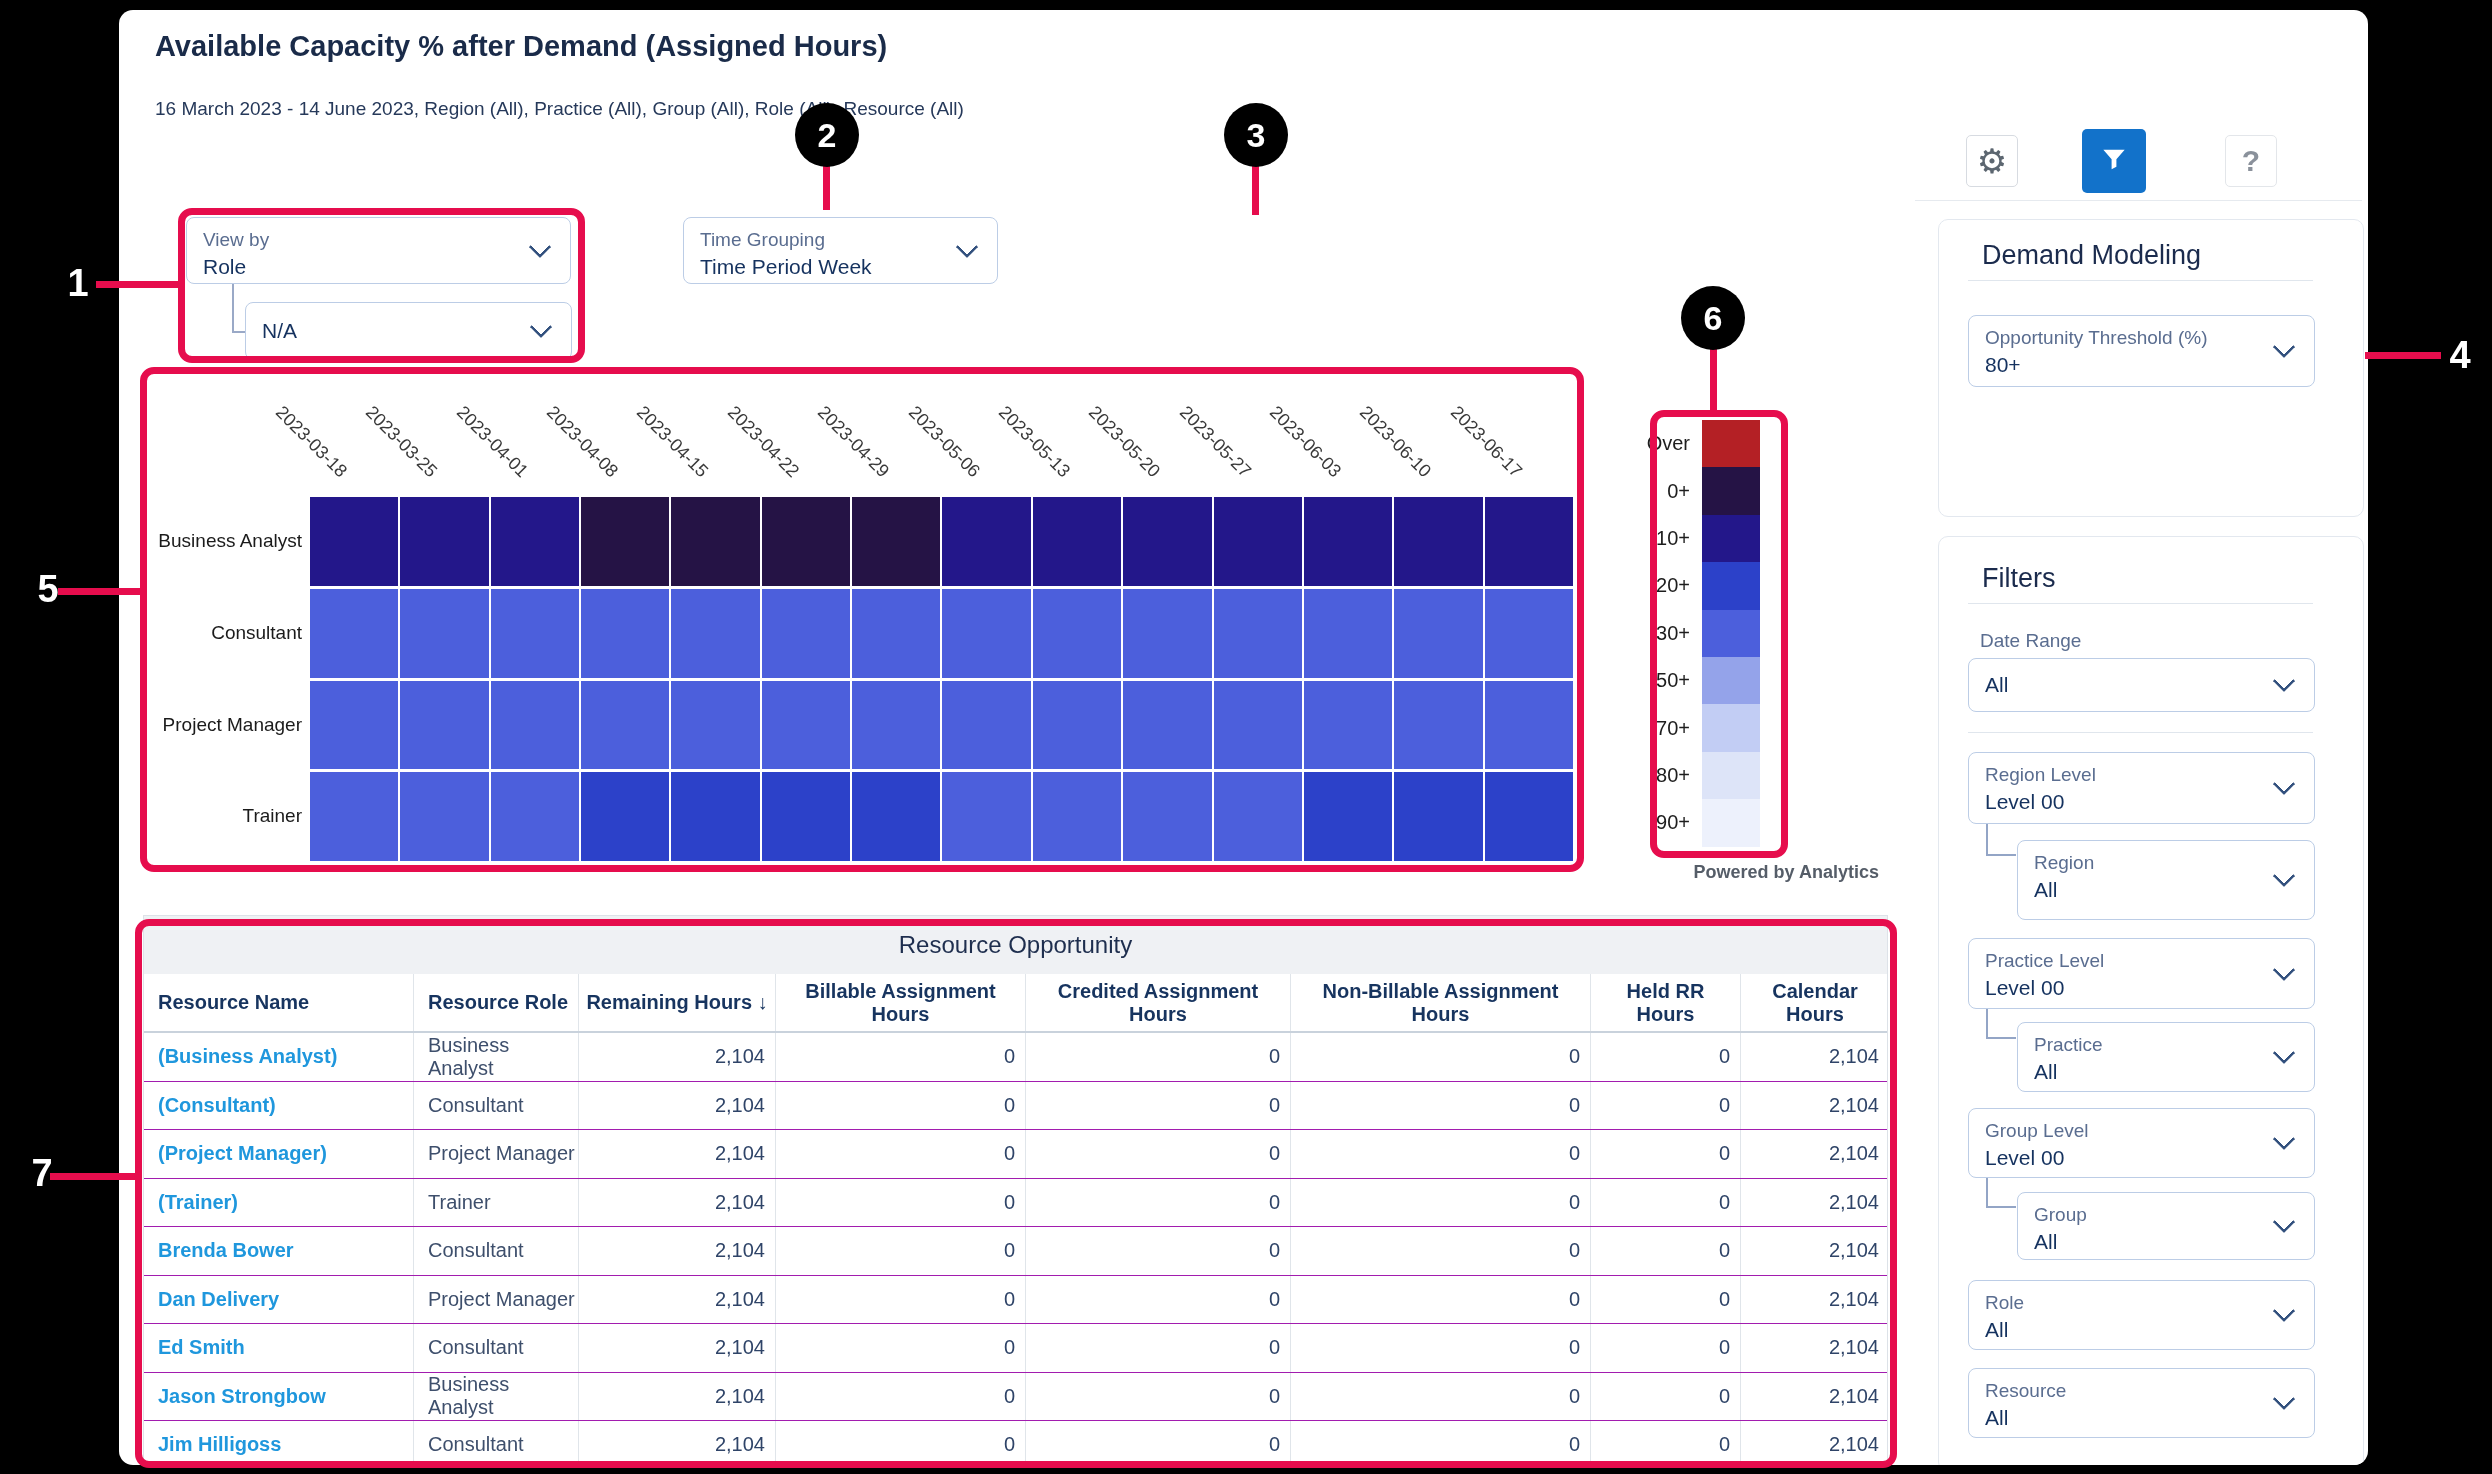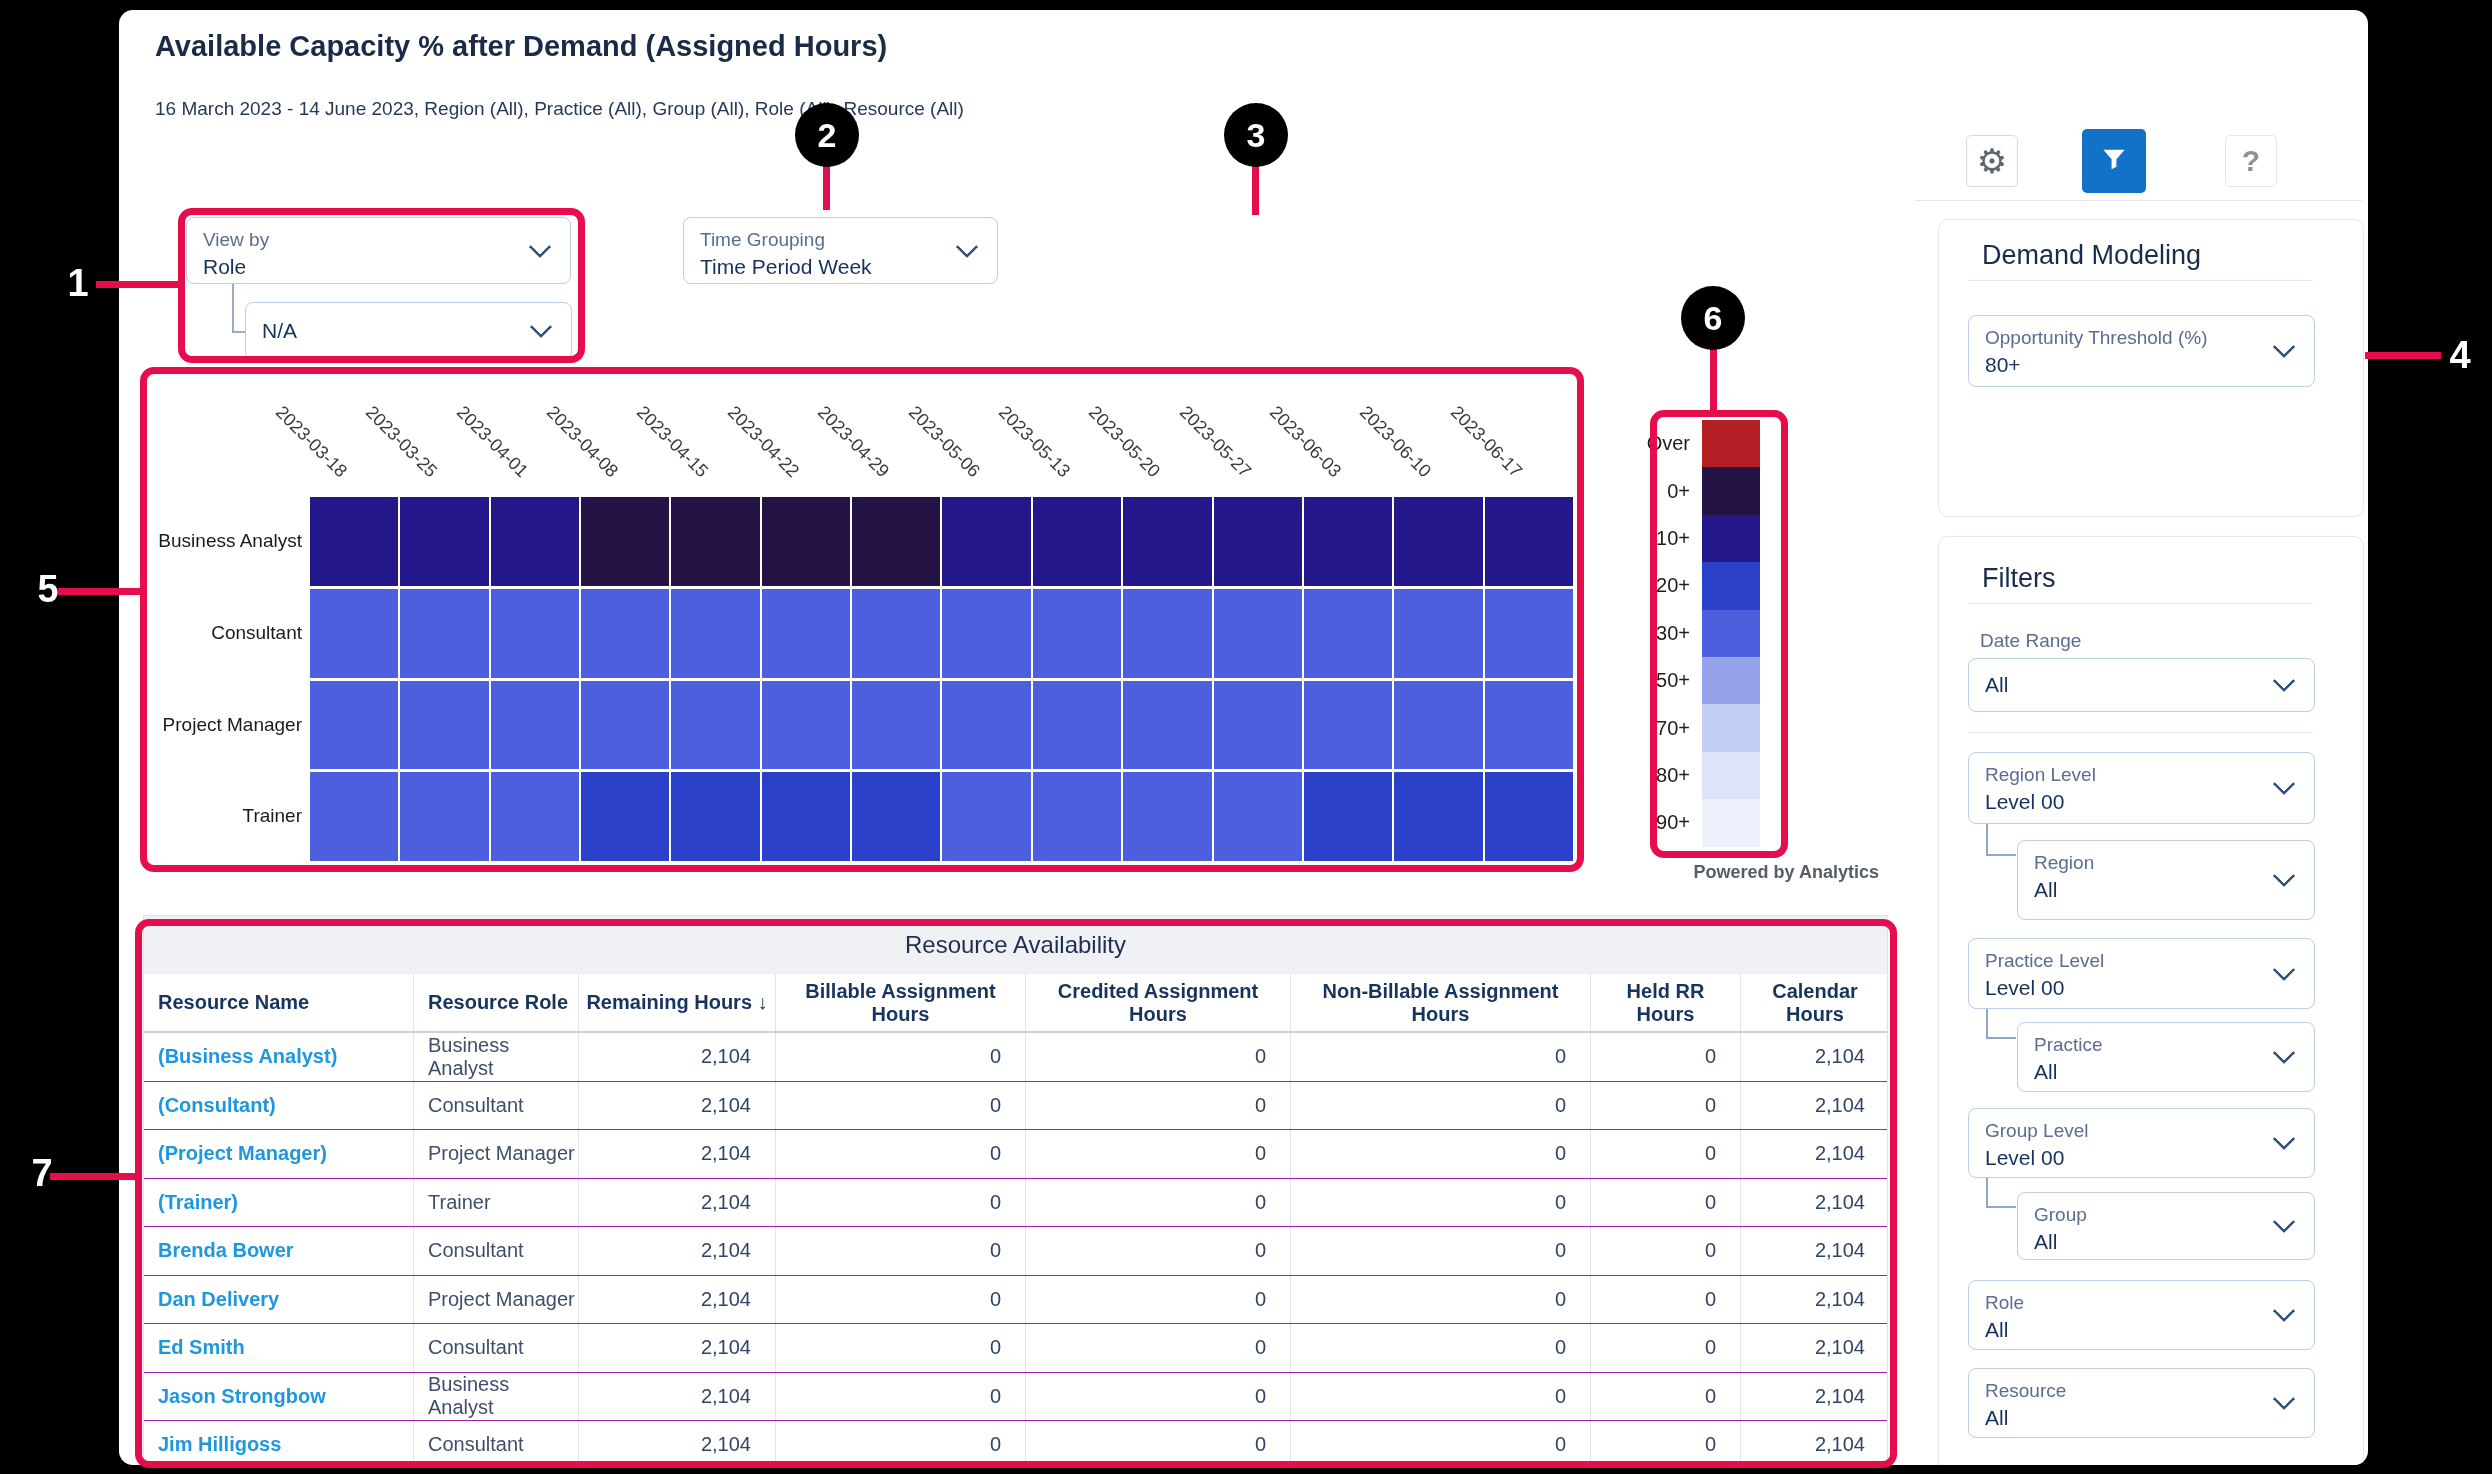--- a/index.html
+++ b/index.html
@@ -64,21 +64,21 @@
   .rtable{left:24px;top:905px;width:1745px;border:1px solid #dde2e8;box-sizing:border-box;background:#fff;}
   .t-title{height:58px;background:#eff1f4;display:flex;align-items:center;justify-content:center;
     font-size:24px;color:#1e2e4e;}
   .t-head{display:flex;height:57px;border-bottom:2px solid #c9d2dc;background:#fff;}
   .t-head .tc{font-size:20px;font-weight:bold;color:#17345f;display:flex;align-items:center;}
   .t-row{display:flex;height:47.5px;border-bottom:1px solid #a21caf;background:#fff;}
   .tc{box-sizing:border-box;border-right:1px solid #e0e5ea;display:flex;align-items:center;overflow:hidden;}
   .tc:last-child{border-right:none;}
   .tc-left{justify-content:flex-start;padding-left:14px;}
   .tc-center{justify-content:center;padding:0 6px;text-align:center;}
-  .tc-right{justify-content:flex-end;padding-right:24px;}
+  .tc-right{justify-content:flex-end;padding-right:10px;}
   .cell-name{font-size:20px;font-weight:bold;color:#1f97dd;}
   .cell-role{font-size:20px;color:#3e4f6c;}
   .cell-num{font-size:20px;color:#2f4468;}
 
   
   .section{position:absolute;border:1px solid #e3e8ef;border-radius:10px;background:#fff;}
   .sec-title{position:absolute;font-size:27px;color:#1b2b4d;}
   .sec-hr{position:absolute;height:1px;background:#e0e6ed;}
   .f-label{position:absolute;font-size:19px;color:#5a6d90;}
 
@@ -247,21 +247,21 @@
         <div class="legend-swatch" style="background: rgb(221, 228, 248);"></div>
       </div>
       <div class="legend-row">
         <div class="legend-label">90+</div>
         <div class="legend-swatch" style="background: rgb(237, 241, 252);"></div>
       </div>
     </div>
   <div class="abs powered">Powered by Analytics</div>
 
   <div class="abs rtable">
-    <div class="t-title">Resource Availability</div>
+    <div class="t-title">Resource Opportunity</div>
     <div class="t-head" id="t-head">
         <div class="tc tc-left" style="width: 270px; flex: 0 0 270px;">Resource Name</div>
         <div class="tc tc-left" style="width: 165px; flex: 0 0 165px;">Resource Role</div>
         <div class="tc tc-center" style="width: 197px; flex: 0 0 197px;">Remaining Hours ↓</div>
         <div class="tc tc-center" style="width: 250px; flex: 0 0 250px;">Billable Assignment Hours</div>
         <div class="tc tc-center" style="width: 265px; flex: 0 0 265px;">Credited Assignment Hours</div>
         <div class="tc tc-center" style="width: 300px; flex: 0 0 300px;">Non-Billable Assignment Hours</div>
         <div class="tc tc-center" style="width: 150px; flex: 0 0 150px;">Held RR Hours</div>
         <div class="tc tc-center" style="width: 148px; flex: 0 0 148px;">Calendar Hours</div>
       </div>

